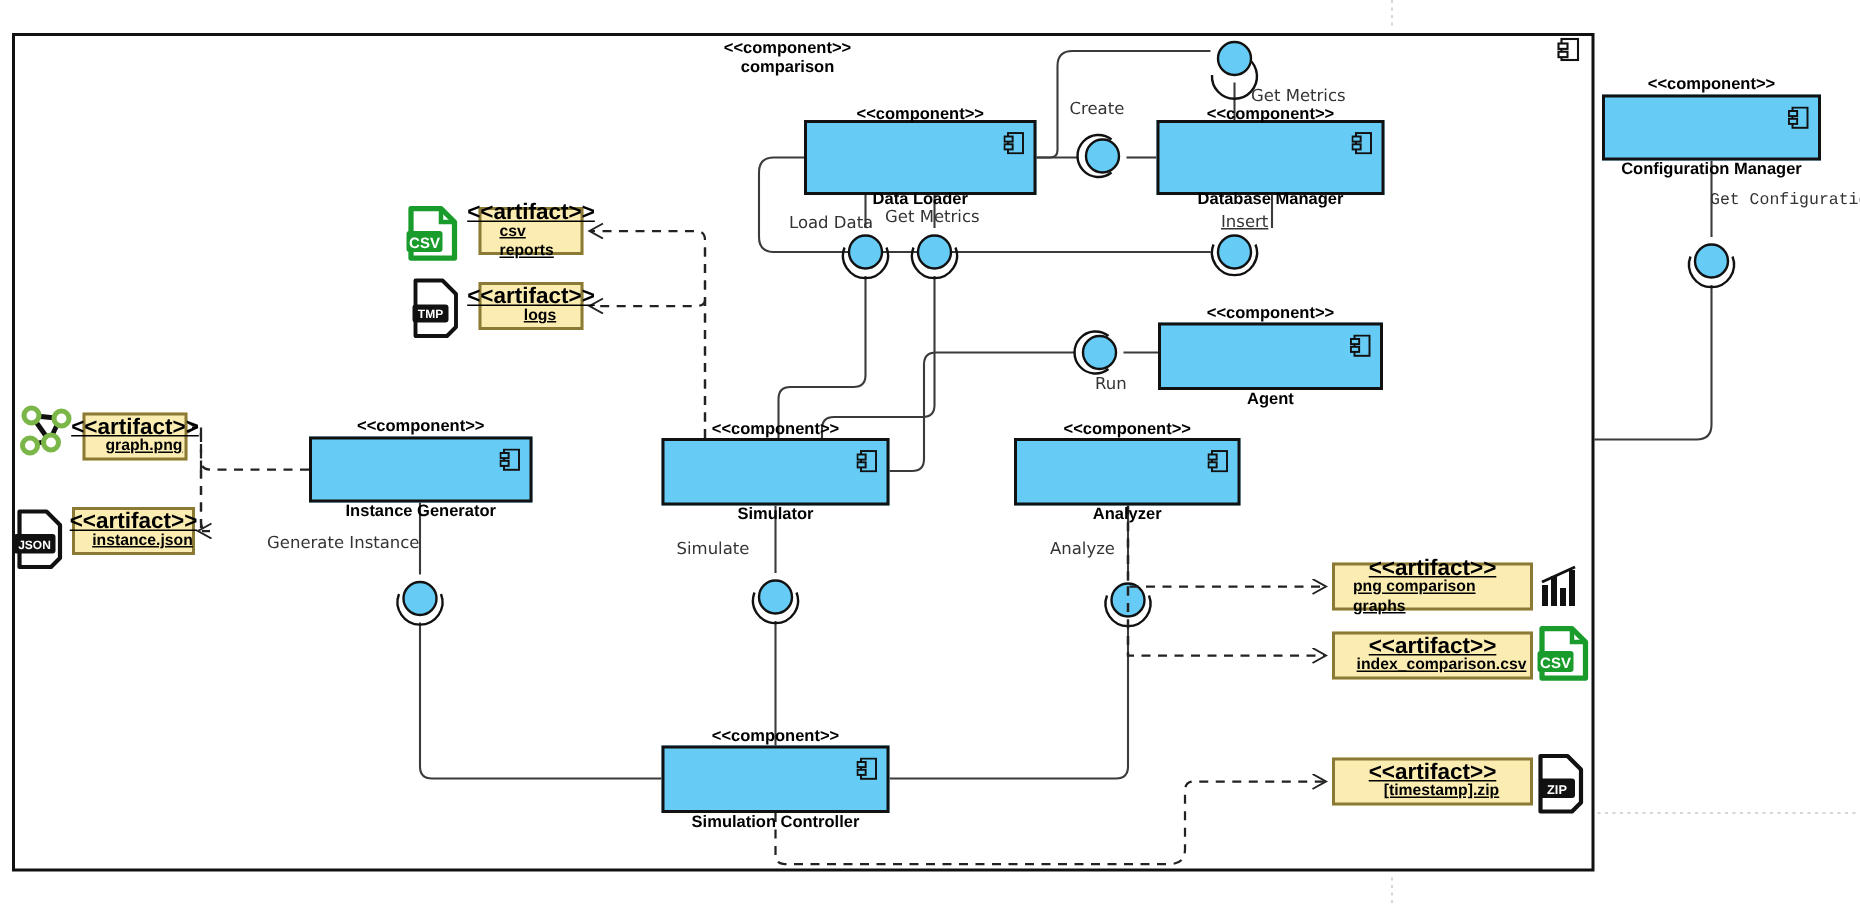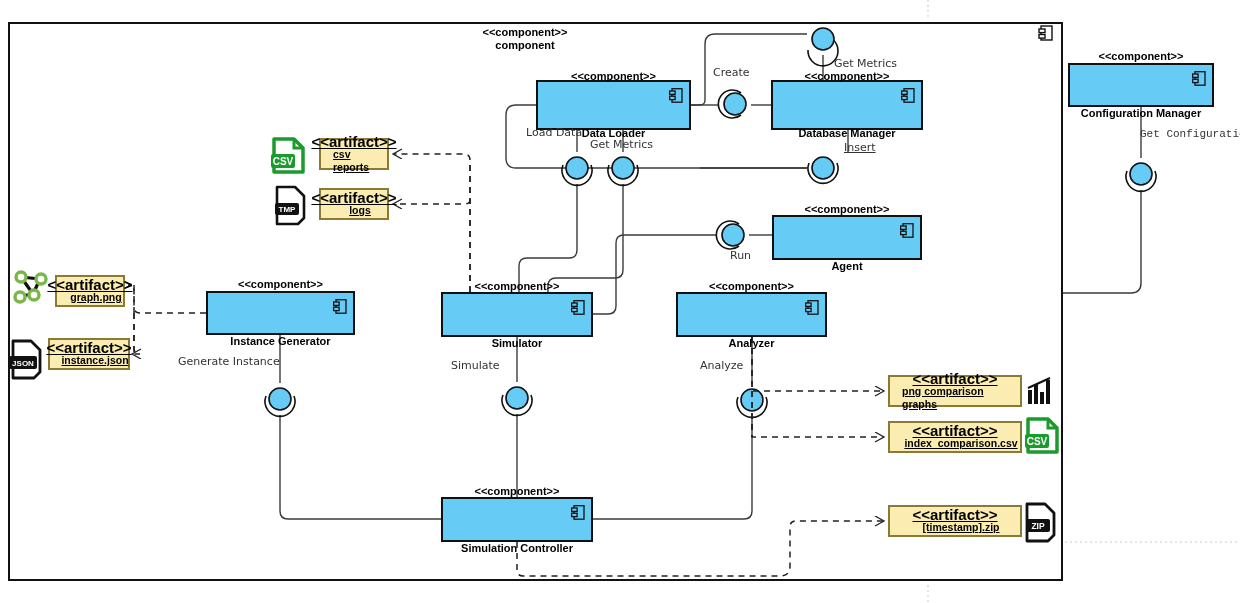--- a/index.html
+++ b/index.html
@@ -170,21 +170,21 @@
       <path d="M134,313 L134,285"></path>
       <path d="M134,313 L134,354"></path>
       <path d="M752,337 L752,391"></path>
       <path d="M752,391 L752,437"></path>
     </g>
   </svg>
 
   <div class="node container" id="container-box" style="left: 8px; top: 22px; width: 1055px; height: 559px;"></div>
   <div class="container-title" id="container-title" style="left: 400px; top: 26px; width: 250px;">
     <span>&lt;&lt;component&gt;&gt;</span><br>
-    <span>component</span>
+    <span>comparison</span>
   </div>
   <svg class="layer" style="pointer-events:none">
     <g transform="translate(1039,26)">
       <rect x="2" y="0" width="11" height="14" fill="#fff" stroke="#111" stroke-width="1.4"></rect>
       <rect x="0" y="3" width="6" height="3.6" fill="#fff" stroke="#111" stroke-width="1.4"></rect>
       <rect x="0" y="8.5" width="6" height="3.6" fill="#fff" stroke="#111" stroke-width="1.4"></rect>
     </g>
   </svg>
 
   <div id="nodes">
@@ -286,22 +286,22 @@
       </div>
       <div class="node artifact" style="left: 888px; top: 505px; width: 134px; height: 32px;">
         <span class="st">&lt;&lt;artifact&gt;&gt;</span>
         <span class="nm">[timestamp].zip</span>
       </div>
     </div>
 
   <div id="labels">
       <div class="elabel" style="left: 713px; top: 66px;">Create</div>
       <div class="elabel" style="left: 834px; top: 57px;">Get Metrics</div>
-      <div class="elabel" style="left: 844px; top: 141px; text-decoration: underline;">Insert</div>
-      <div class="elabel" style="left: 526px; top: 126px;">Load Data</div>
+      <div class="elabel" style="left: 814px; top: 141px; text-decoration: underline;">Insert</div>
+      <div class="elabel" style="left: 526px; top: 142px;">Load Data</div>
       <div class="elabel" style="left: 590px; top: 138px;">Get Metrics</div>
       <div class="elabel" style="left: 730px; top: 205px; margin-top: 44px;">Run</div>
       <div class="elabel" style="left: 1140px; top: 128px; font-family: Liberation Mono, monospace;">Get Configuration</div>
       <div class="elabel" style="left: 178px; top: 355px;">Generate Instance</div>
       <div class="elabel" style="left: 451px; top: 359px;">Simulate</div>
       <div class="elabel" style="left: 700px; top: 359px;">Analyze</div>
     </div>
 
   <svg class="layer" id="icons">
 

